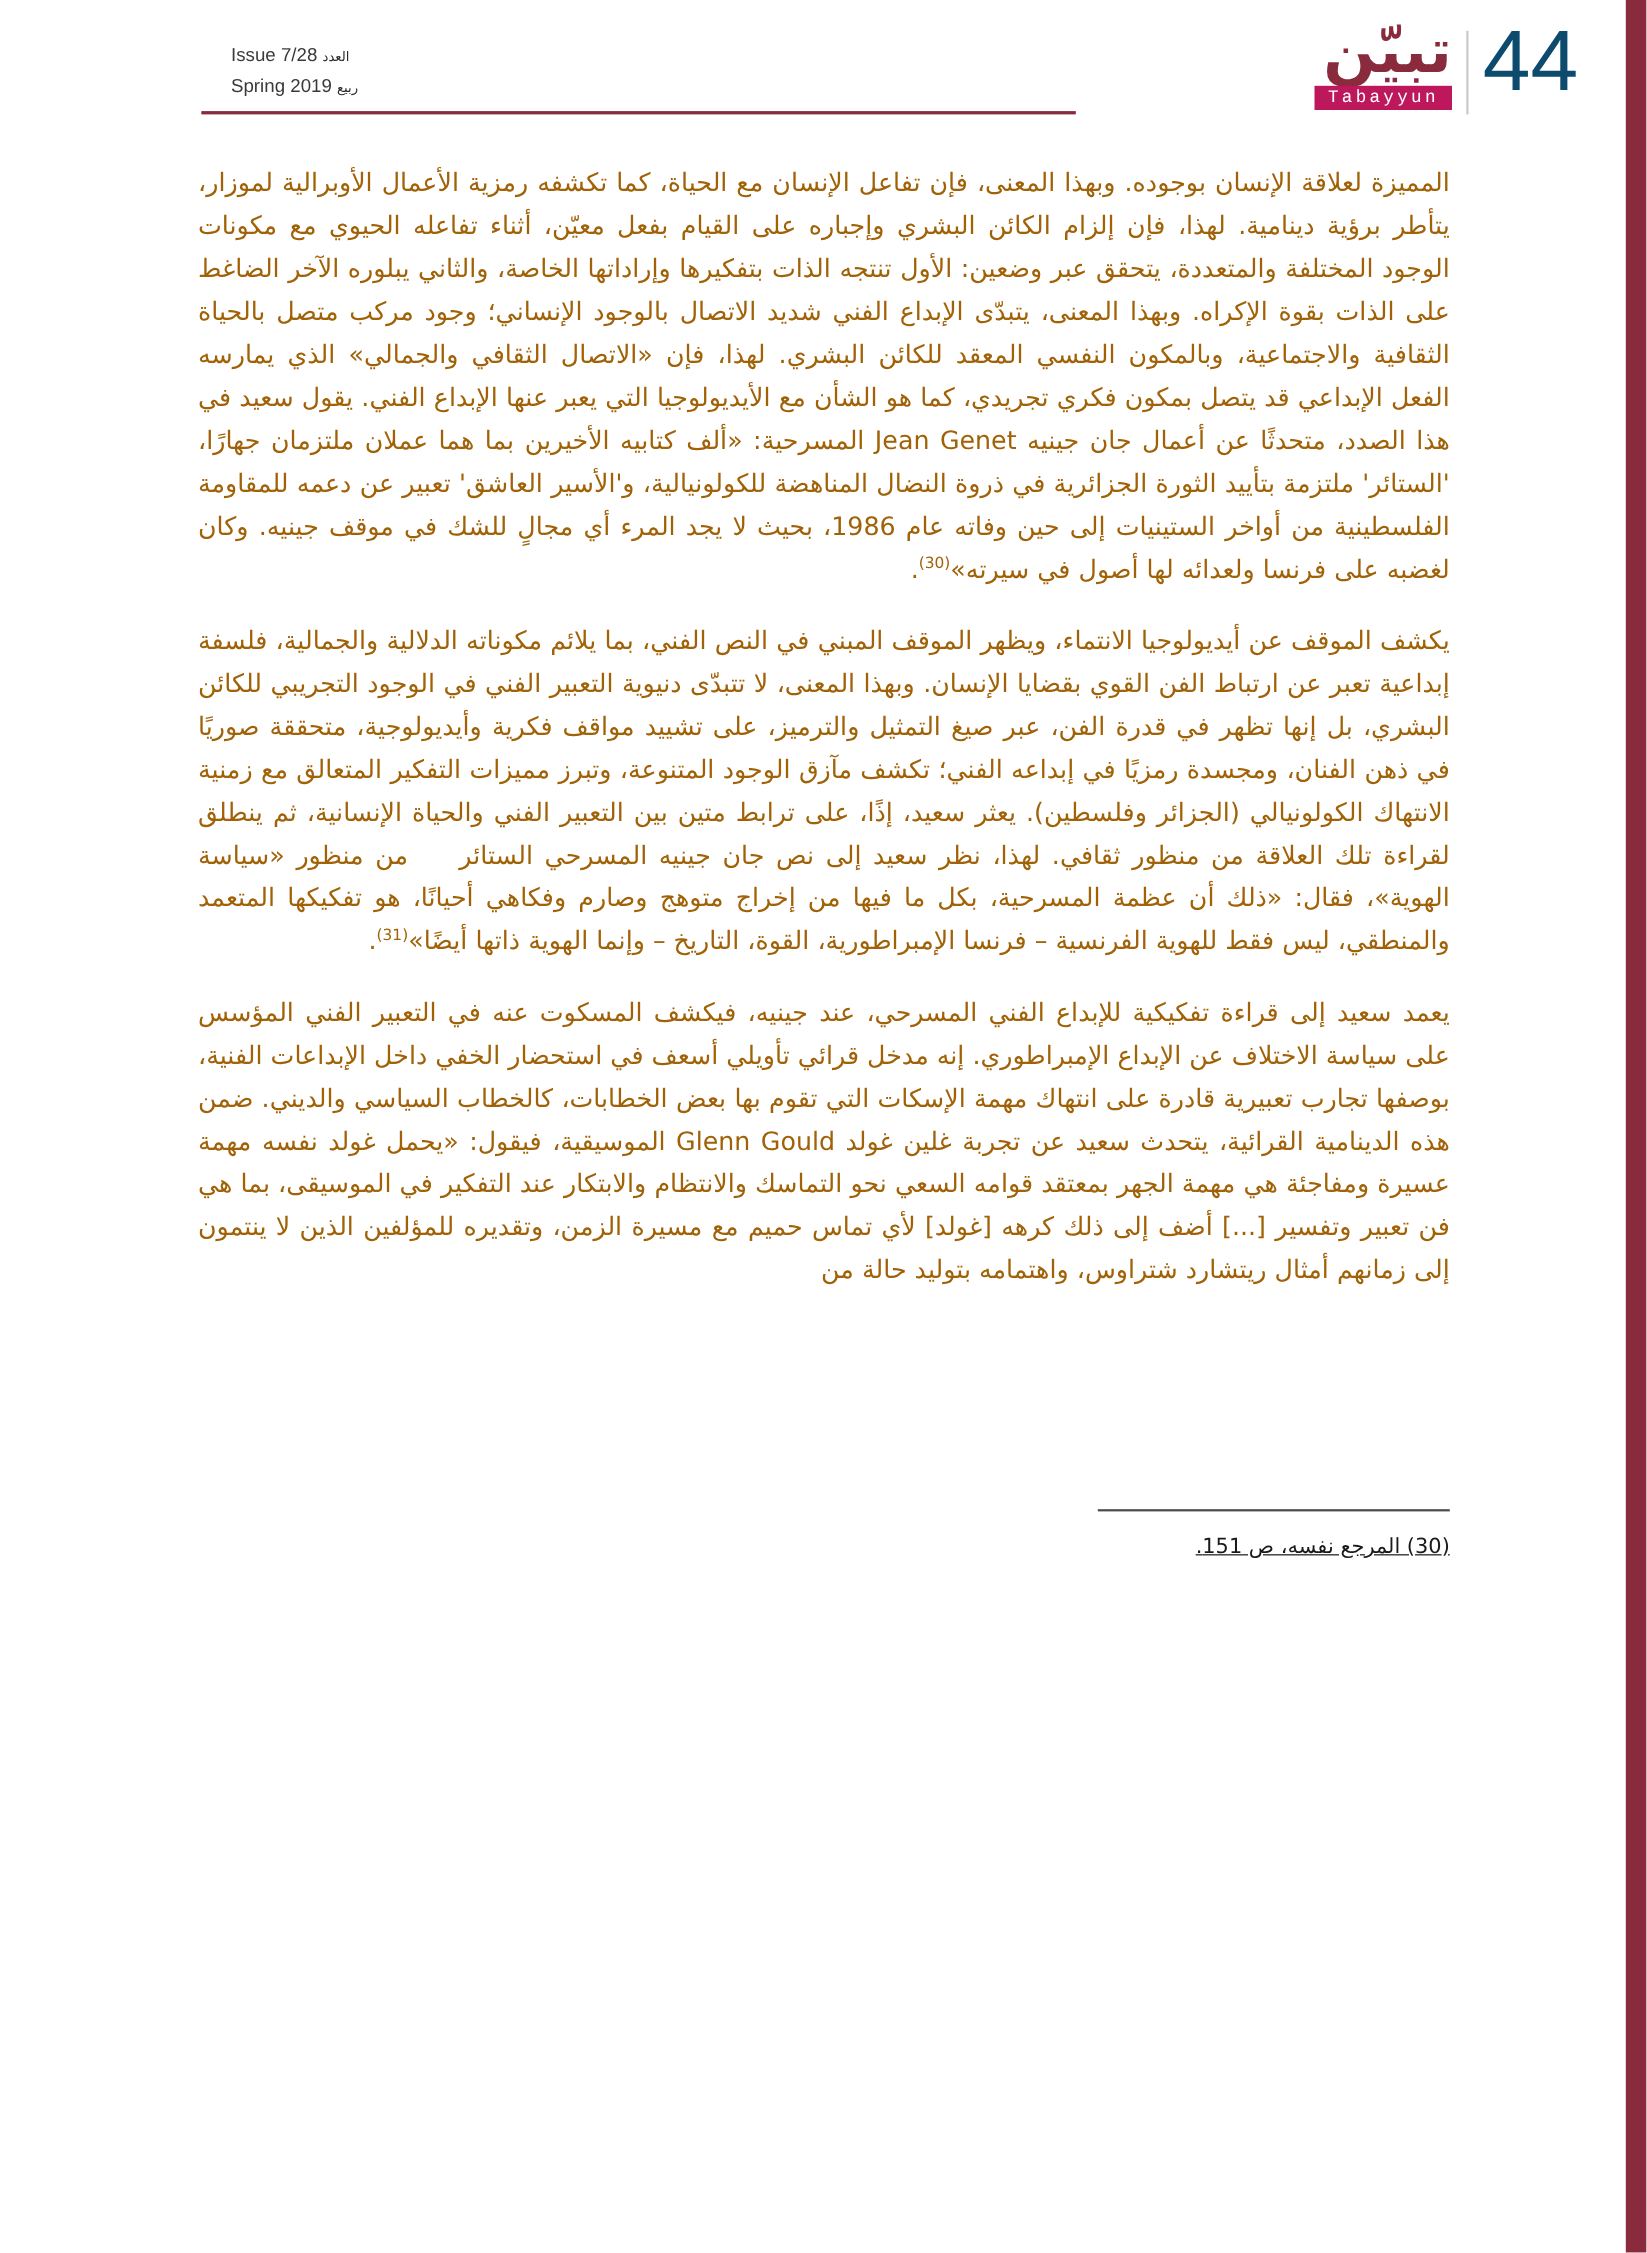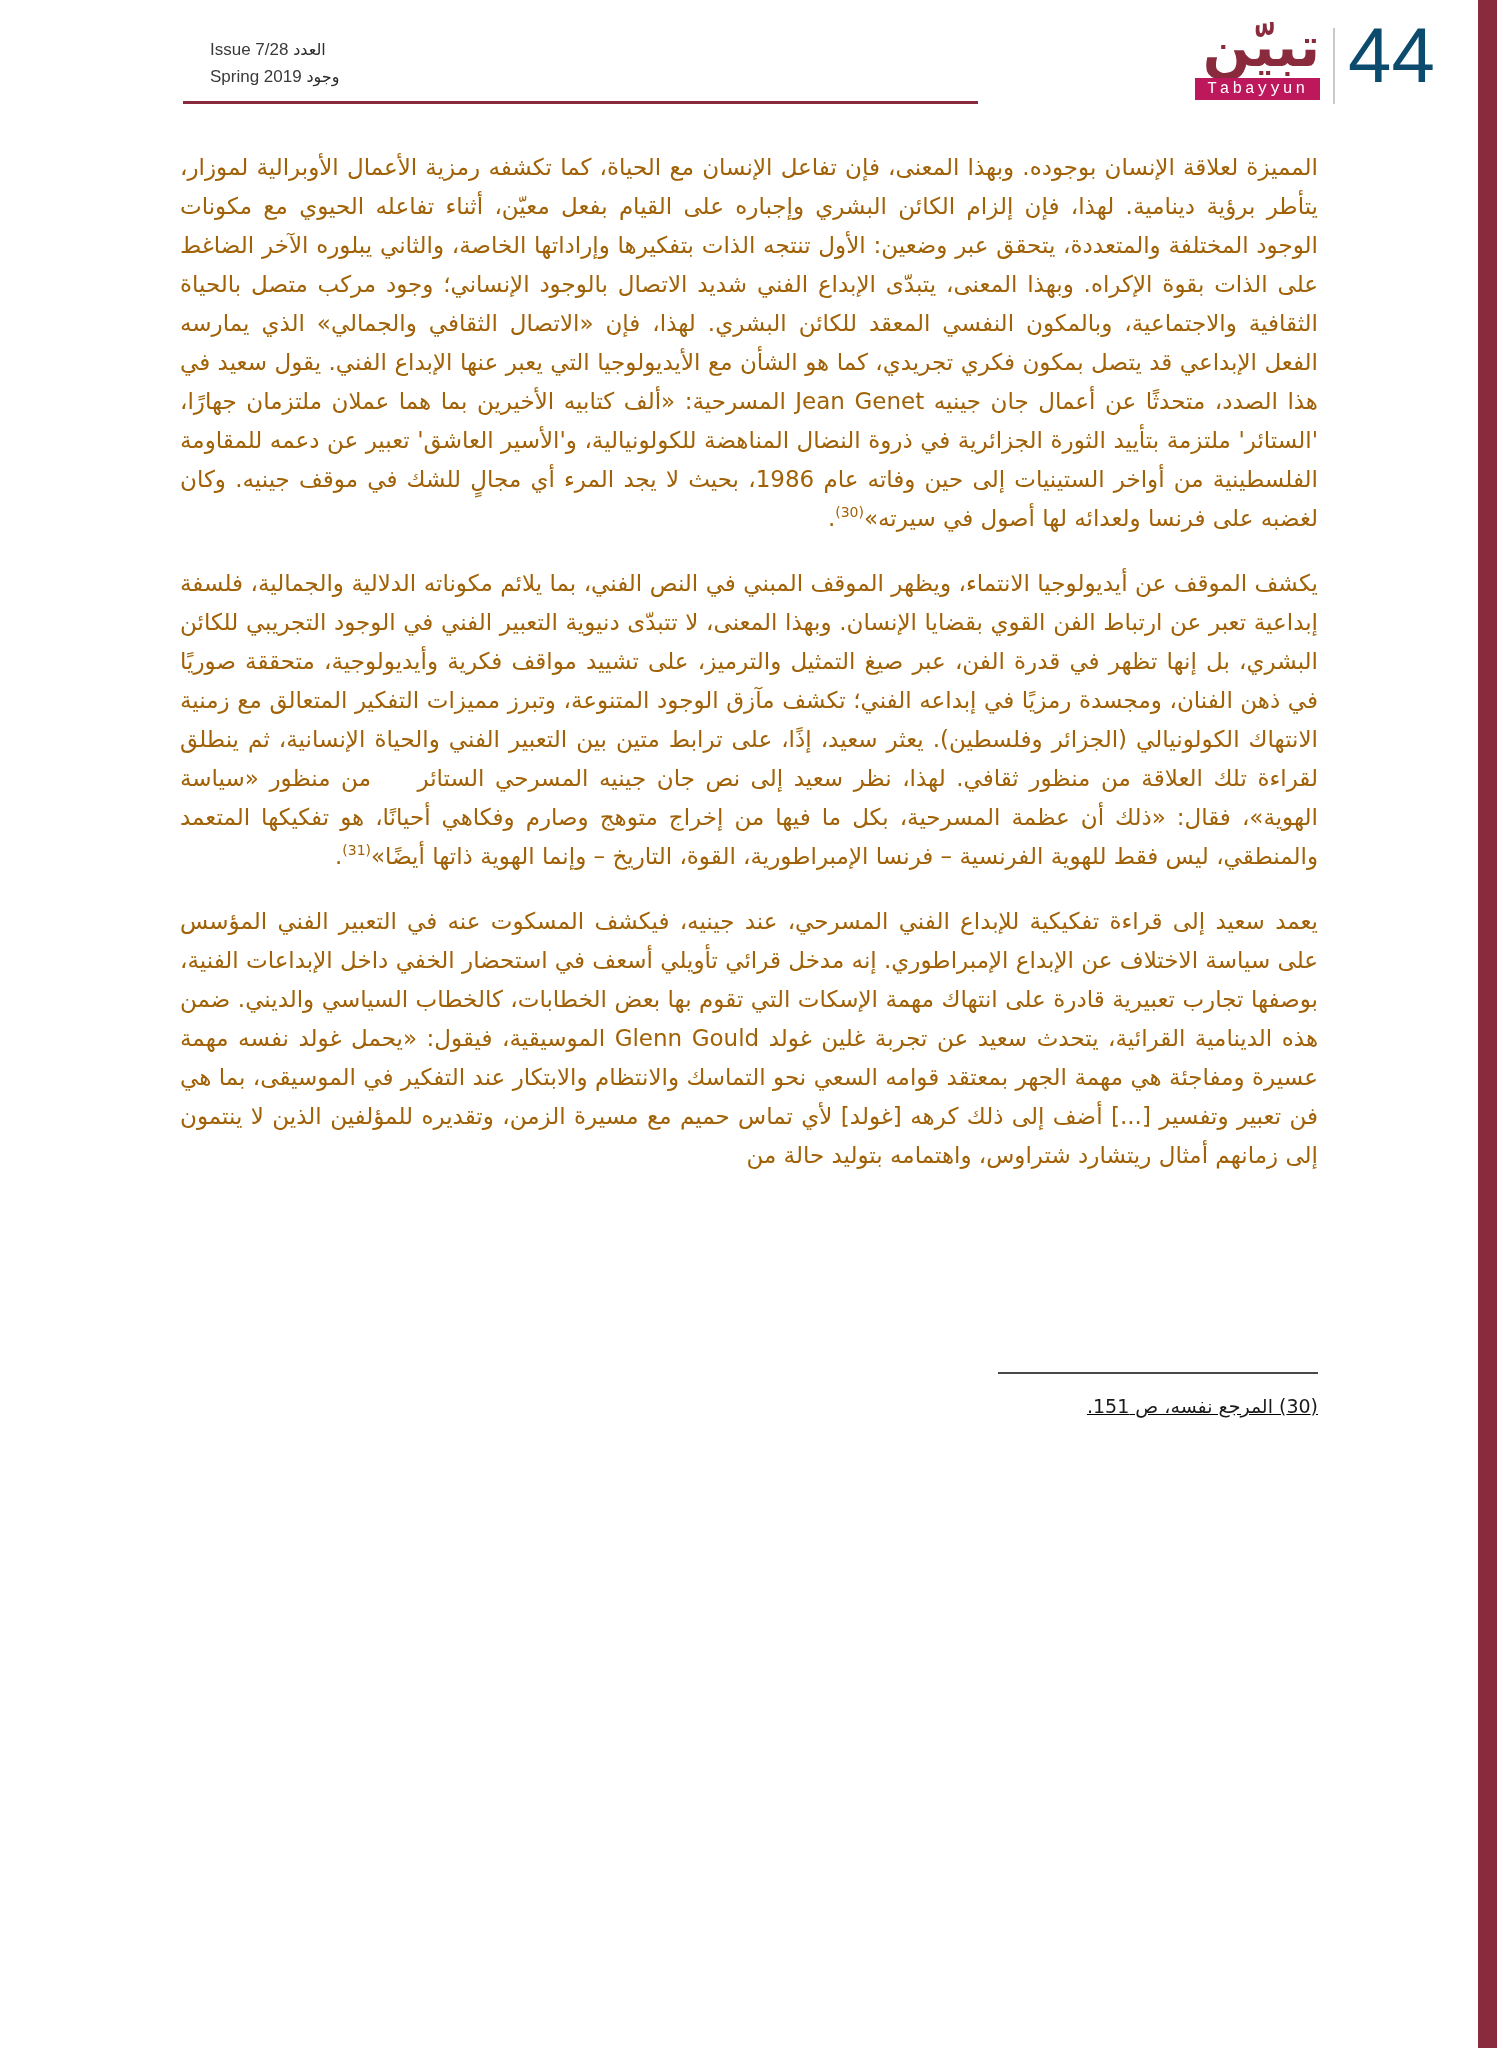--- a/index.html
+++ b/index.html
@@ -20,21 +20,21 @@
   }
   
   .issue-info {
     position:absolute; top:36px; left:210px;
     font-family:"Liberation Sans", sans-serif;
     font-size:17px; color:#3a3a3a; line-height:27px;
     white-space:nowrap;
   }
   .issue-info .ar {
     font-family:"DejaVu Sans", sans-serif;
-    font-size:16px; color:#2a2a2a;
+    font-size:12px; color:#2a2a2a;
   }
   .header-rule {
     position:absolute; top:101px; left:183px;
     width:795px; height:3px; background:#8a2b3d;
   }
   .logo {
     position:absolute; top:16px; left:1085px;
     width:235px; text-align:right; color:#8a2b3d;
   }
   .logo-ar {
@@ -91,21 +91,21 @@
   <div class="edge-bar"></div>
 
   <header>
     <div class="issue-info">
       <div>
         <span>Issue 7/28</span>
         <span class="ar">العدد</span>
       </div>
       <div>
         <span>Spring 2019</span>
-        <span class="ar">وجود</span>
+        <span class="ar">ربيع</span>
       </div>
     </div>
 
     <div class="header-rule"></div>
 
     <div class="logo">
       <div class="logo-ar">تبيّن</div>
       <div class="logo-en">Tabayyun</div>
     </div>
 

